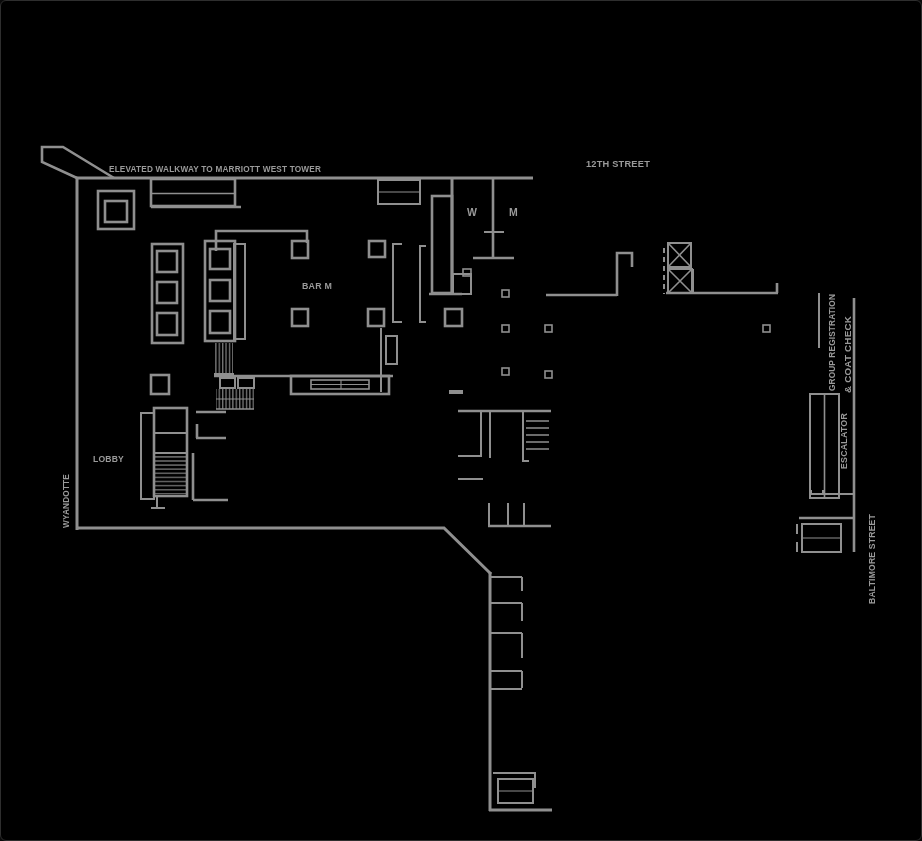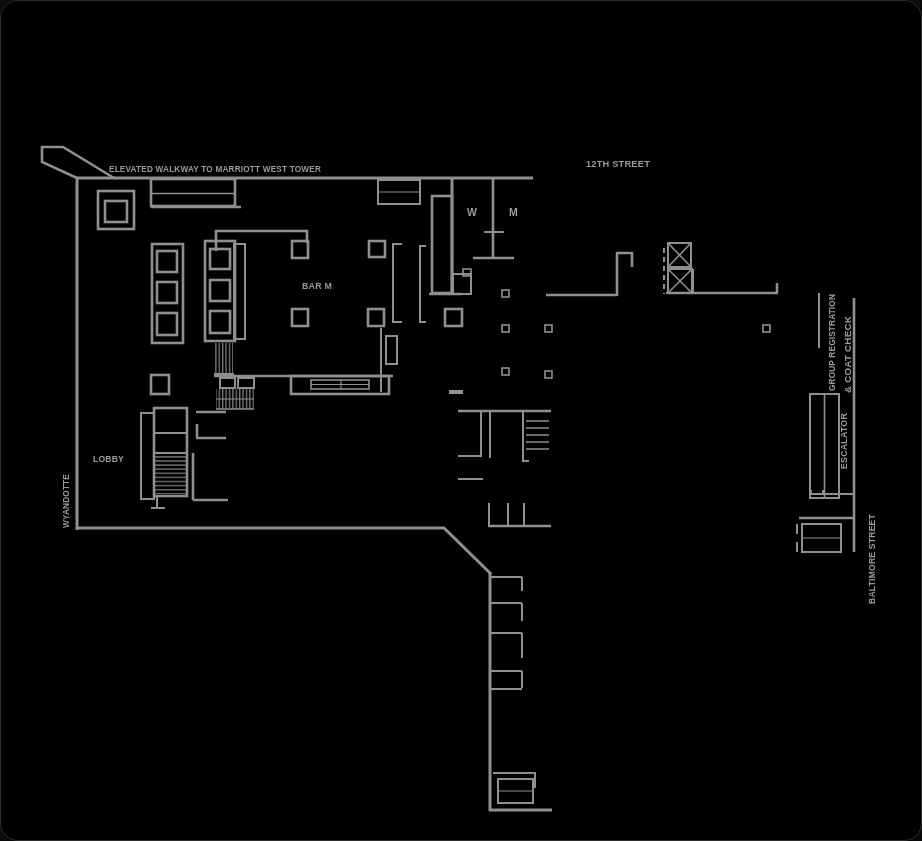--- a/index.html
+++ b/index.html
@@ -1,19 +1,19 @@
 <!DOCTYPE html>
 <html style="--bg: #000000; --line: #8f8f8f; --text: #9a9a9a;"><head>
 <meta charset="utf-8">
 <style>
   :root { --bg:#000000; --line:#8f8f8f; --text:#9a9a9a; }
   html,body { margin:0; padding:0; background:#0a0a0a; }
   .plan-wrap {
     width:920px; height:839px; background:var(--bg);
-    border:1px solid #2e2e2e; border-radius:18px; overflow:hidden; position:relative;
+    border:1px solid #2e2e2e; border-radius:6px; overflow:hidden; position:relative;
   }
   svg { display:block; }
   .ln { stroke:var(--line); fill:none; }
   .nos { stroke:none; }
   .s1 { stroke-width:1.1; }
   .s15 { stroke-width:1.6; }
   .s2 { stroke-width:2; }
   .s25 { stroke-width:2.6; }
   .s3 { stroke-width:3; }
   .s4 { stroke-width:4; }

